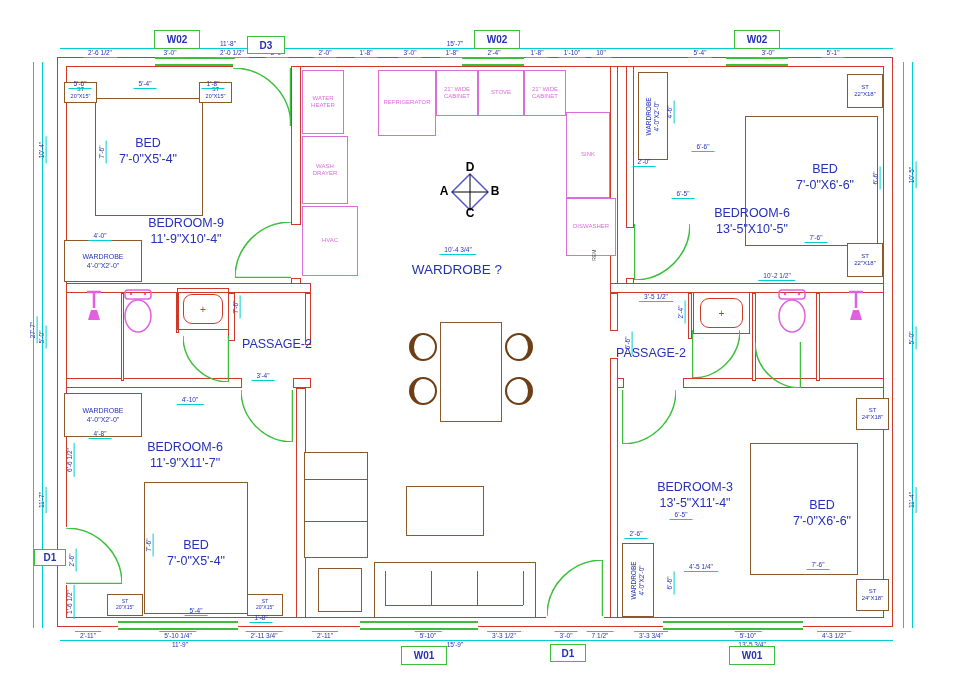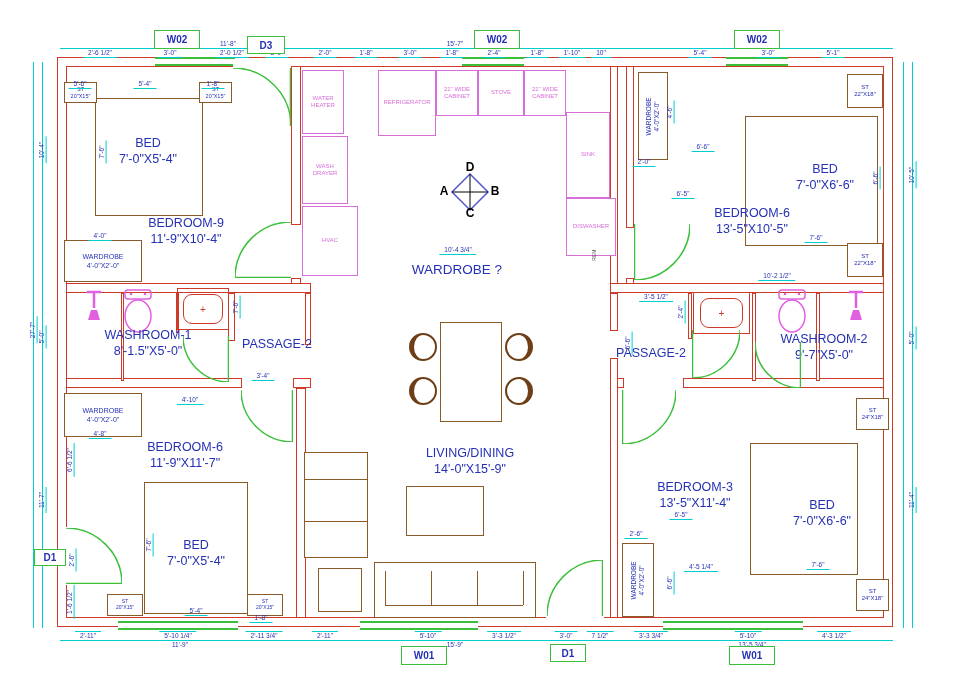--- a/index.html
+++ b/index.html
@@ -293,45 +293,33 @@
       <div>BED</div>
       <div>7'-0"X6'-6"</div>
     </div>
   <div class="rlbl" style="left:752px;top:206px">
       <div>BEDROOM-6</div>
       <div>13'-5"X10'-5"</div>
     </div>
   <div class="rlbl" style="left:457px;top:262px;font-size:13.5px">
       <div>WARDROBE ?</div>
     </div>
-  <div class="rlbl" style="left:148px;top:328px">
-      <div>WASHROOM-1</div>
-      <div>8'-1.5"X5'-0"</div>
-    </div>
   <div class="rlbl" style="left:277px;top:337px">
       <div>PASSAGE-2</div>
     </div>
   <div class="rlbl" style="left:651px;top:346px">
       <div>PASSAGE-2</div>
-    </div>
-  <div class="rlbl" style="left:824px;top:332px">
-      <div>WASHROOM-2</div>
-      <div>9'-7"X5'-0"</div>
     </div>
   <div class="rlbl" style="left:185px;top:440px">
       <div>BEDROOM-6</div>
       <div>11'-9"X11'-7"</div>
     </div>
   <div class="rlbl" style="left:196px;top:538px">
       <div>BED</div>
       <div>7'-0"X5'-4"</div>
-    </div>
-  <div class="rlbl" style="left:470px;top:446px">
-      <div>LIVING/DINING</div>
-      <div>14'-0"X15'-9"</div>
     </div>
   <div class="rlbl" style="left:695px;top:480px">
       <div>BEDROOM-3</div>
       <div>13'-5"X11'-4"</div>
     </div>
   <div class="rlbl" style="left:822px;top:498px">
       <div>BED</div>
       <div>7'-0"X6'-6"</div>
     </div>
 

